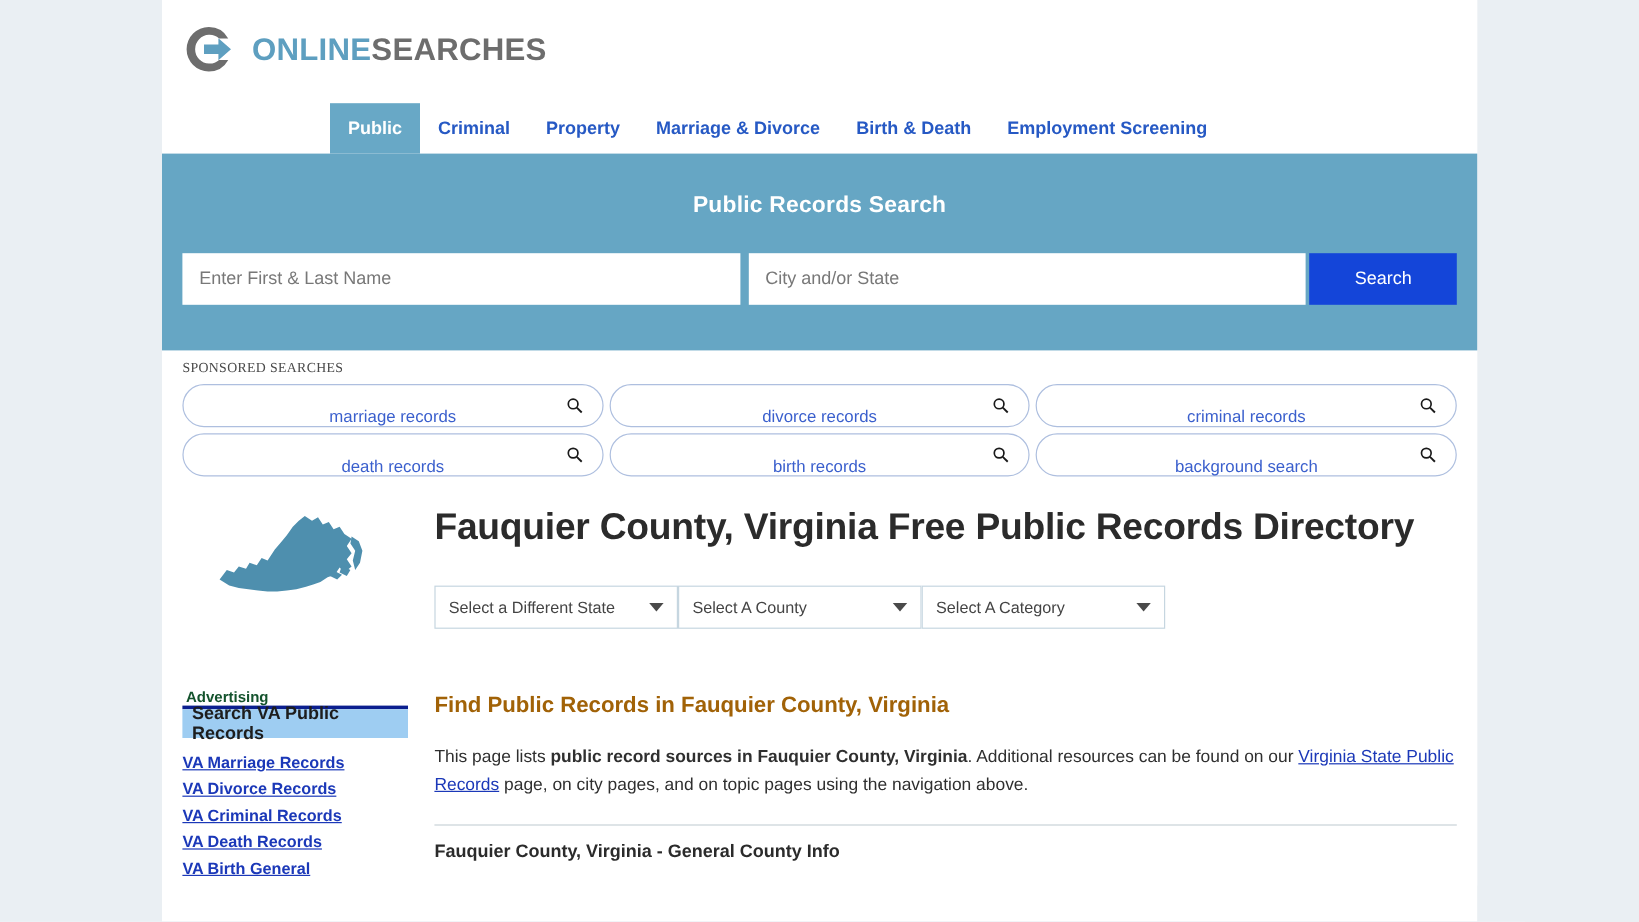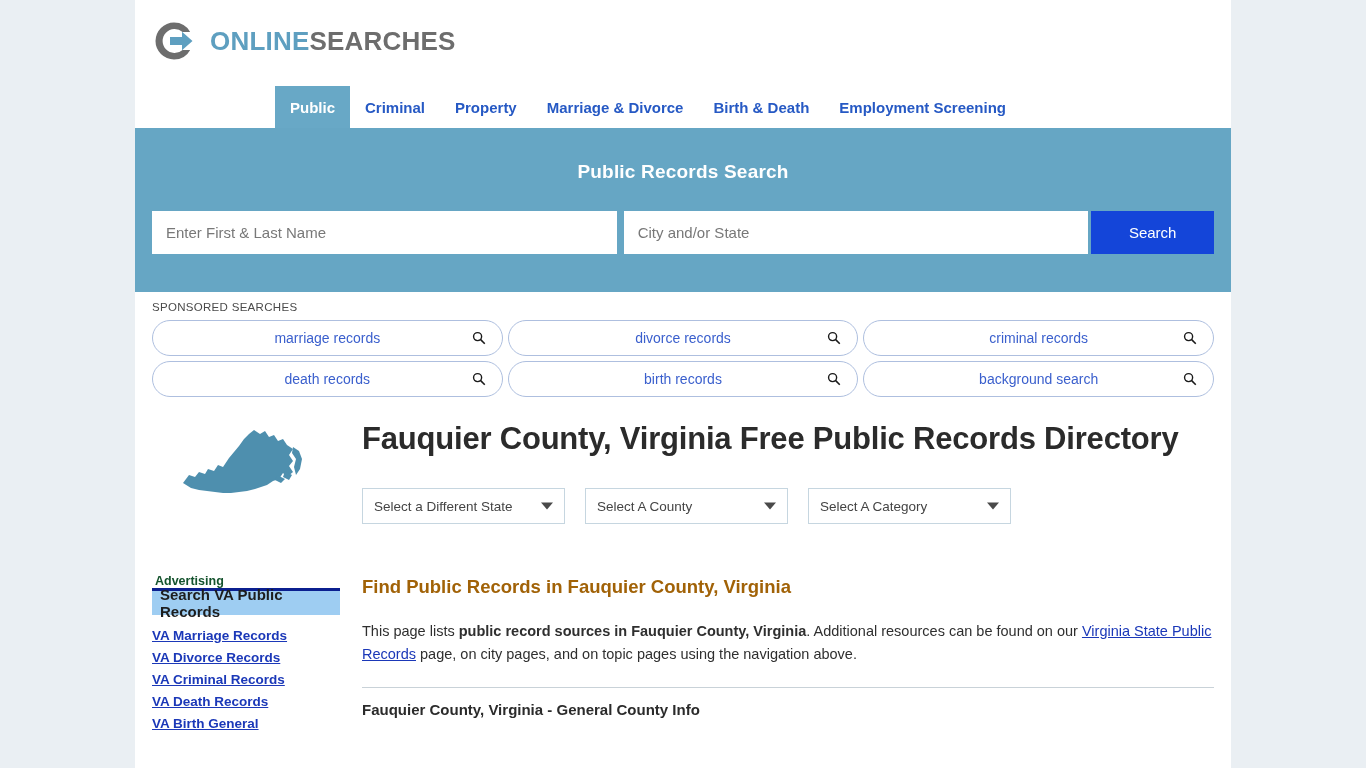--- a/index.html
+++ b/index.html
@@ -120,34 +120,35 @@
   
   .sponsored {
     padding: 9px 17px 0 17px;
     background: #ffffff;
   }
   .sponsored-label {
     font-size: 11.5px;
     color: #4a4a4a;
     letter-spacing: .3px;
     margin-bottom: 7px;
+    font-family: Liberation Serif, serif;
   }
   .pill-grid {
     display: grid;
     grid-template-columns: repeat(3, 1fr);
     gap: 5px 5px;
   }
   .pill {
     position: relative;
     height: 36px;
     border: 1px solid #aebfdf;
     border-radius: 18px;
     background: #ffffff;
     display: flex;
-    align-items: center;
+    align-items: flex-end;
     justify-content: center;
     font-size: 14px;
     color: #3a5fcd;
     cursor: pointer;
   }
   .pill .mag {
     position: absolute;
     right: 16px;
     top: 50%;
     transform: translateY(-50%);
@@ -218,21 +219,21 @@
     margin: 11px 0 0 0;
     font-size: 31px;
     line-height: 1.2;
     font-weight: bold;
     color: #2b2b2b;
     letter-spacing: -.2px;
   }
   .select-row {
     display: flex;
     margin-top: 31px;
-    gap: 20px;
+    gap: 0;
   }
   .sel {
     position: relative;
     border: 1px solid #c6d6e0;
     background: #ffffff;
     height: 36px;
     display: flex;
     align-items: center;
     padding: 0 11px;
     font-size: 13.5px;

